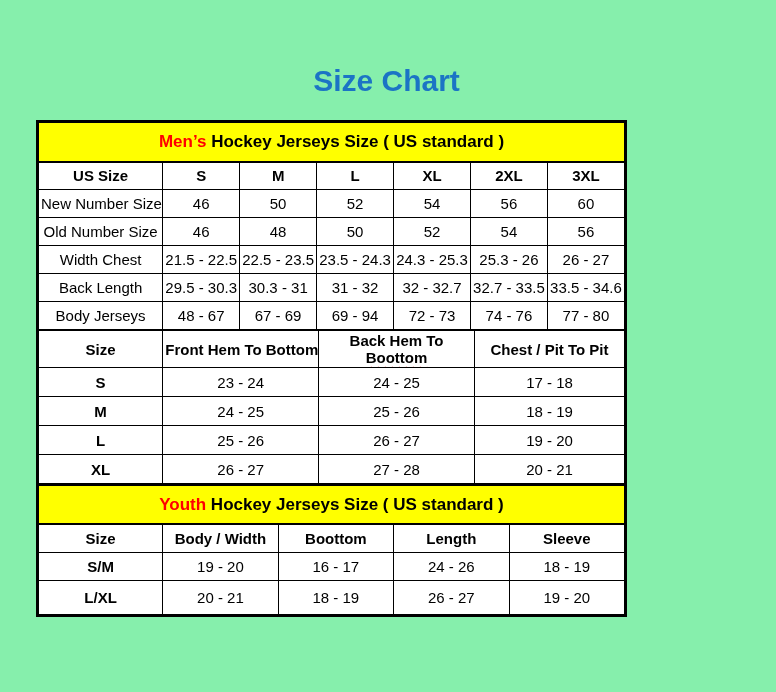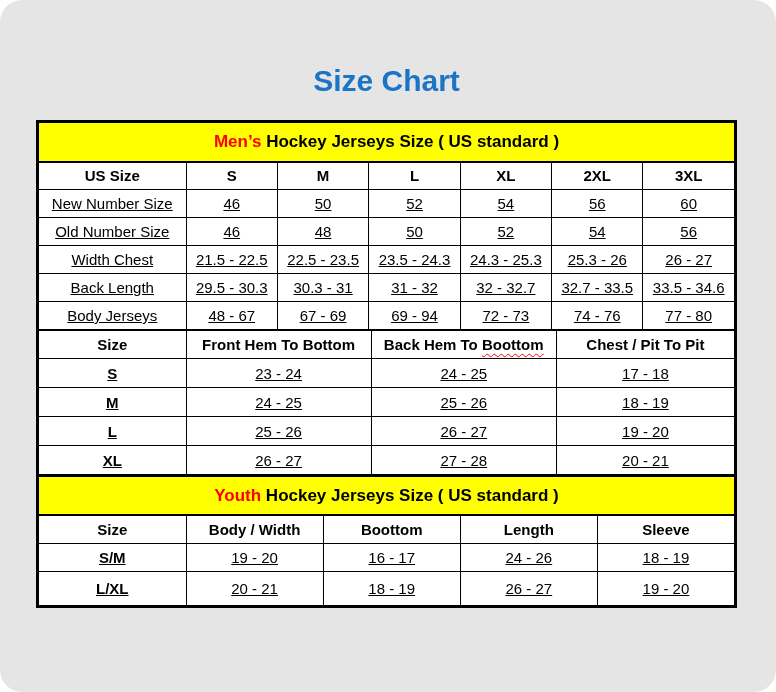--- a/index.html
+++ b/index.html
@@ -11,41 +11,40 @@
   * { box-sizing: border-box; }
   html, body {
     margin: 0; padding: 0;
     background: #ffffff;
     font-family: "Liberation Sans", sans-serif;
   }
   .page {
     position: relative;
     width: 776px;
     height: 692px;
-    background: #e5e5e5;
+    background: #86efac;
     overflow: hidden;
-    border-radius: 22px;
   }
   .title {
     position: absolute;
     top: 64px;
     left: 36px;
     width: 701px;
     margin: 0;
     text-align: center;
     font-size: 30px;
     line-height: 34px;
     font-weight: 700;
     color: var(--title-blue);
   }
   .chart-wrap {
     position: absolute;
     top: 120px;
     left: 36px;
-    width: 701px;
+    width: 591px;
     border: 2px solid var(--line);
     background: #ffffff;
   }
   table.size-table {
     width: 100%;
     border-collapse: collapse;
     table-layout: fixed;
   }
   .size-table th, .size-table td {
     border: 1px solid var(--line);
@@ -63,21 +62,21 @@
     font-size: 17px;
     height: 39px;
     border-bottom: 2px solid var(--line);
   }
   table.size-table + table.size-table tr.caption-row td {
     border-top: 2px solid var(--line);
   }
   .caption-text { white-space: pre-wrap; }
   .hl { color: var(--hl-red); white-space: pre-wrap; }
   tr.header-row th { font-weight: 700; height: 28px; }
-  tr.data-row { height: 28px; text-decoration: underline; }
+  tr.data-row { height: 28px; }
   .men .row-label { font-weight: 400; }
   .women .row-label, .youth .row-label { font-weight: 700; }
   .women tr.data-row { height: 29px; }
   .youth tr.row-last { height: 34px; }
   .misspell {
     text-decoration: underline;
     text-decoration-style: wavy;
     text-decoration-color: var(--hl-red);
     text-decoration-thickness: 1px;
     text-underline-offset: 3px;

